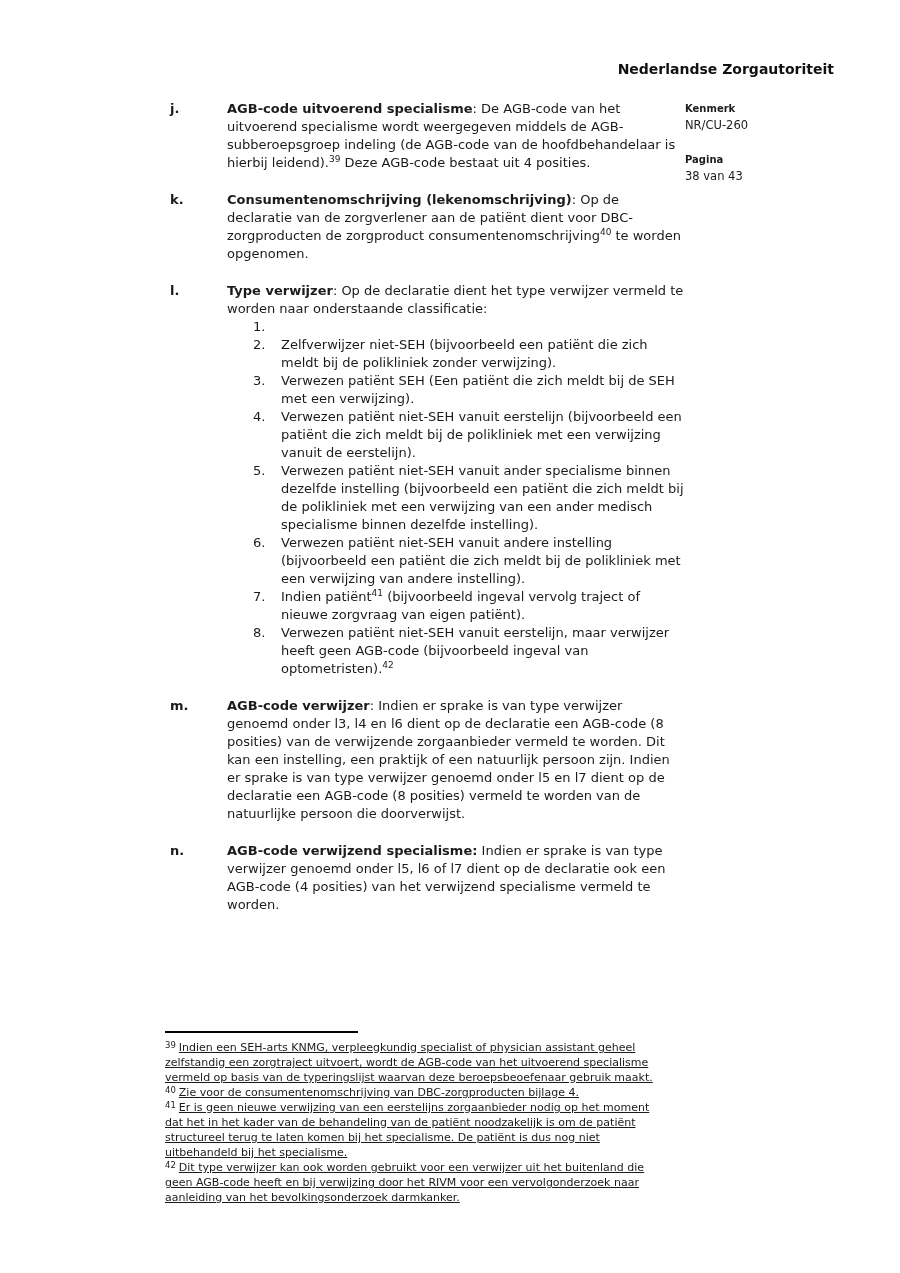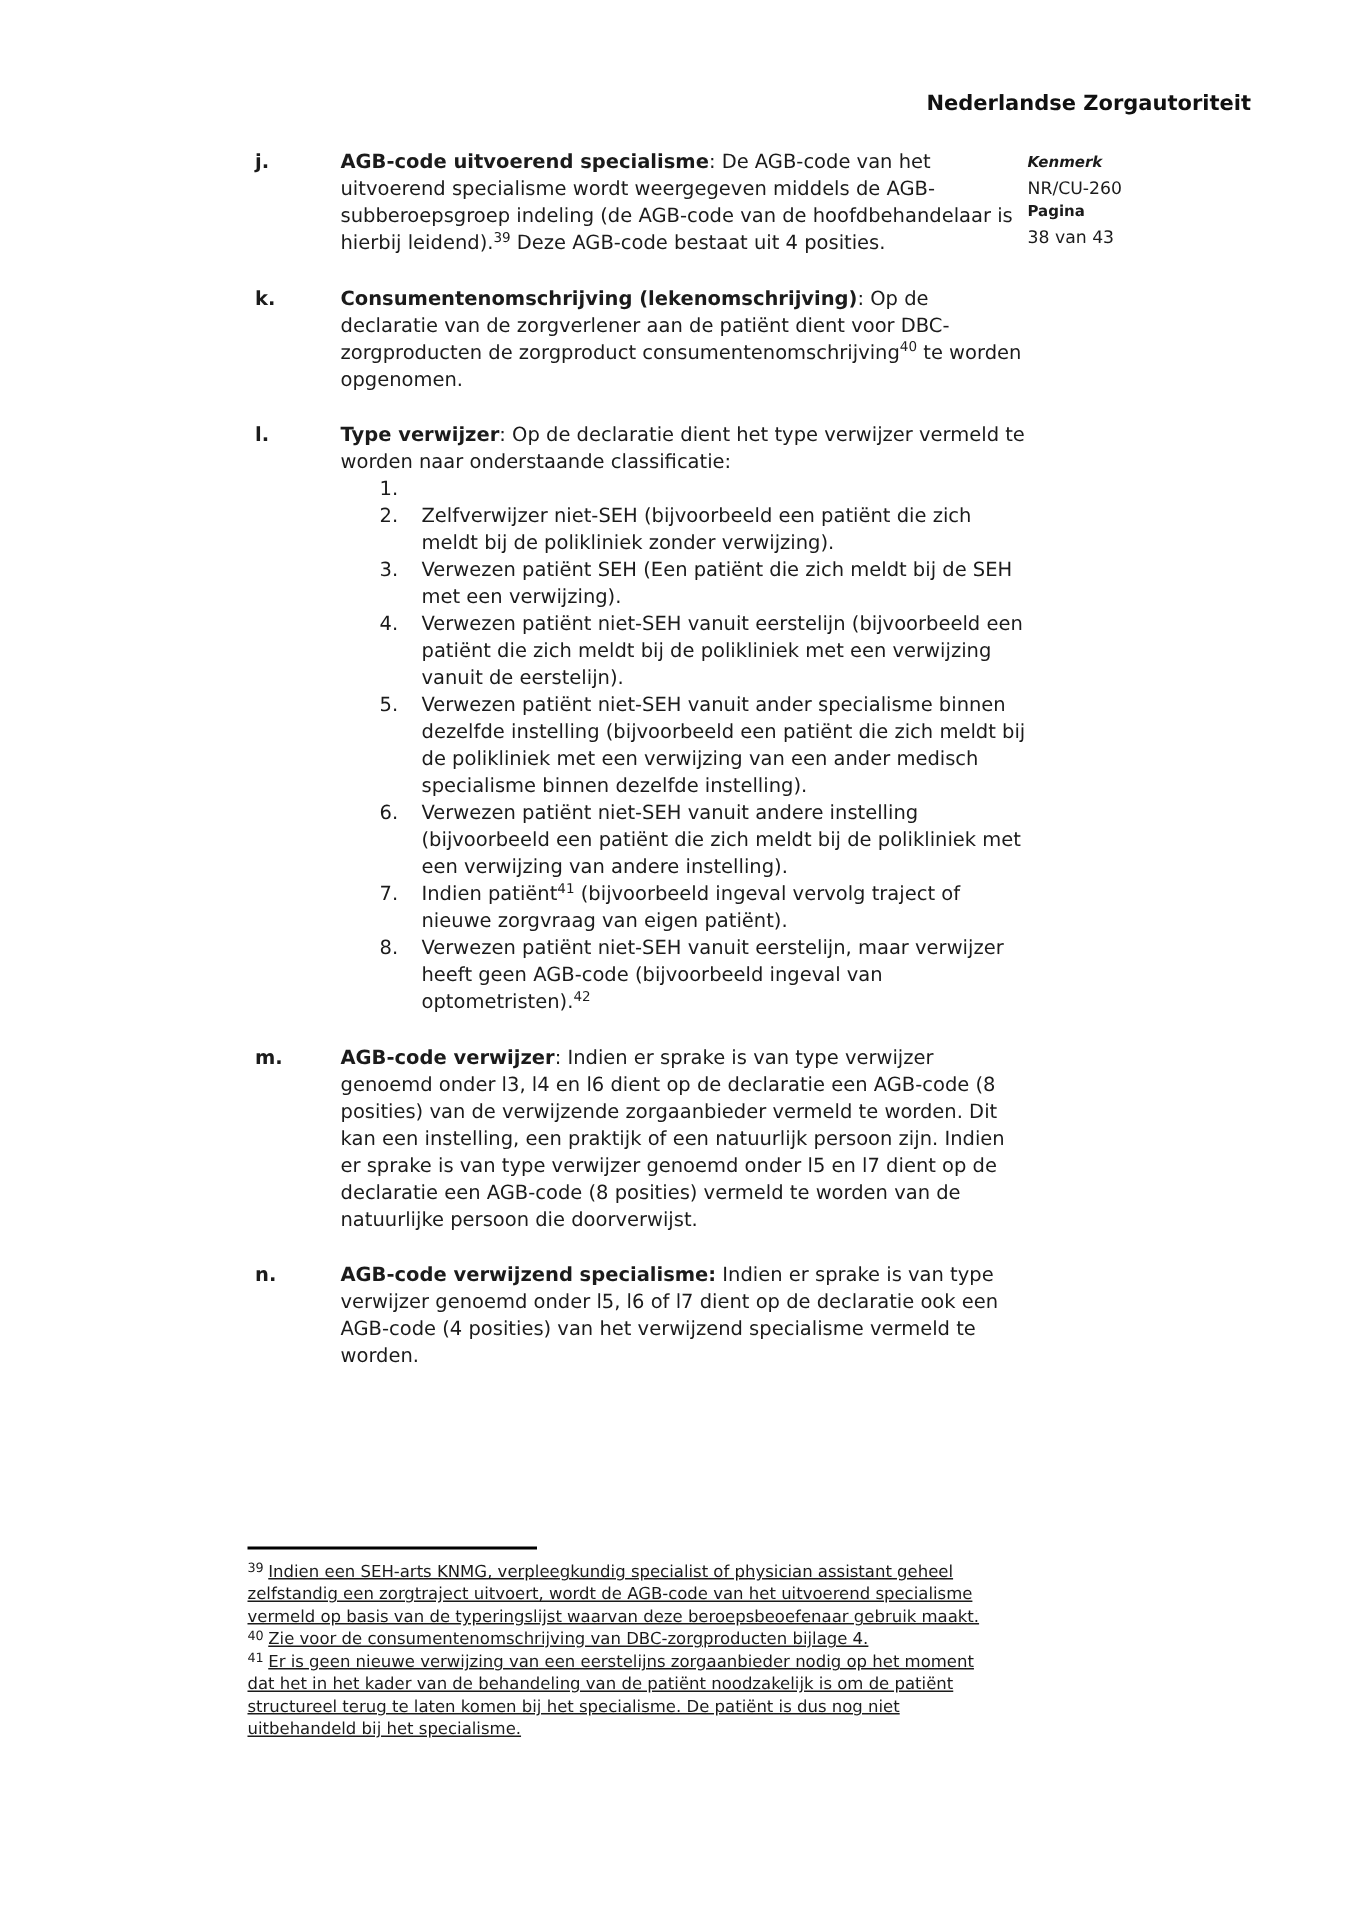--- a/index.html
+++ b/index.html
@@ -22,24 +22,24 @@
   .meta{
     position:absolute;
     left:685px;top:102px;
     width:170px;
     font-size:11px;
     line-height:14px;
   }
   .meta-label{
     font-size:10px;
     font-weight:bold;
-    margin-top:3px;
+    margin-top:21px;
     margin-bottom:2px;
   }
-  .meta-label:first-child{margin-top:0;font-style:italic;}
+  .meta-label:first-child{margin-top:0;}
   .meta-value{font-size:11.5px;}
   main{
     position:absolute;
     left:170px;top:100px;
     width:516px;
     font-size:13px;
     line-height:18px;
   }
   .item{display:flex;margin-bottom:19px;}
   .item-letter{width:57px;font-weight:bold;flex:none;}
@@ -169,14 +169,15 @@
 
 <footer>
   <div class="fn-rule"></div>
   <div id="footnotes">
   <div class="fn"><sup class="fn-num">39</sup><span class="fn-text">Indien een SEH-arts KNMG, verpleegkundig specialist of physician assistant geheel zelfstandig een zorgtraject uitvoert, wordt de AGB-code van het uitvoerend specialisme vermeld op basis van de typeringslijst waarvan deze beroepsbeoefenaar gebruik maakt.</span></div>
 
   <div class="fn"><sup class="fn-num">40</sup><span class="fn-text">Zie voor de consumentenomschrijving van DBC-zorgproducten bijlage 4.</span></div>
 
   <div class="fn"><sup class="fn-num">41</sup><span class="fn-text">Er is geen nieuwe verwijzing van een eerstelijns zorgaanbieder nodig op het moment dat het in het kader van de behandeling van de patiënt noodzakelijk is om de patiënt structureel terug te laten komen bij het specialisme. De patiënt is dus nog niet uitbehandeld bij het specialisme.</span></div>
 
+  <div class="fn"><sup class="fn-num">42</sup><span class="fn-text">Dit type verwijzer kan ook worden gebruikt voor een verwijzer uit het buitenland die geen AGB-code heeft en bij verwijzing door het RIVM voor een vervolgonderzoek naar aanleiding van het bevolkingsonderzoek darmkanker.</span></div>
 </div>
 </footer>
 
 </body></html>

